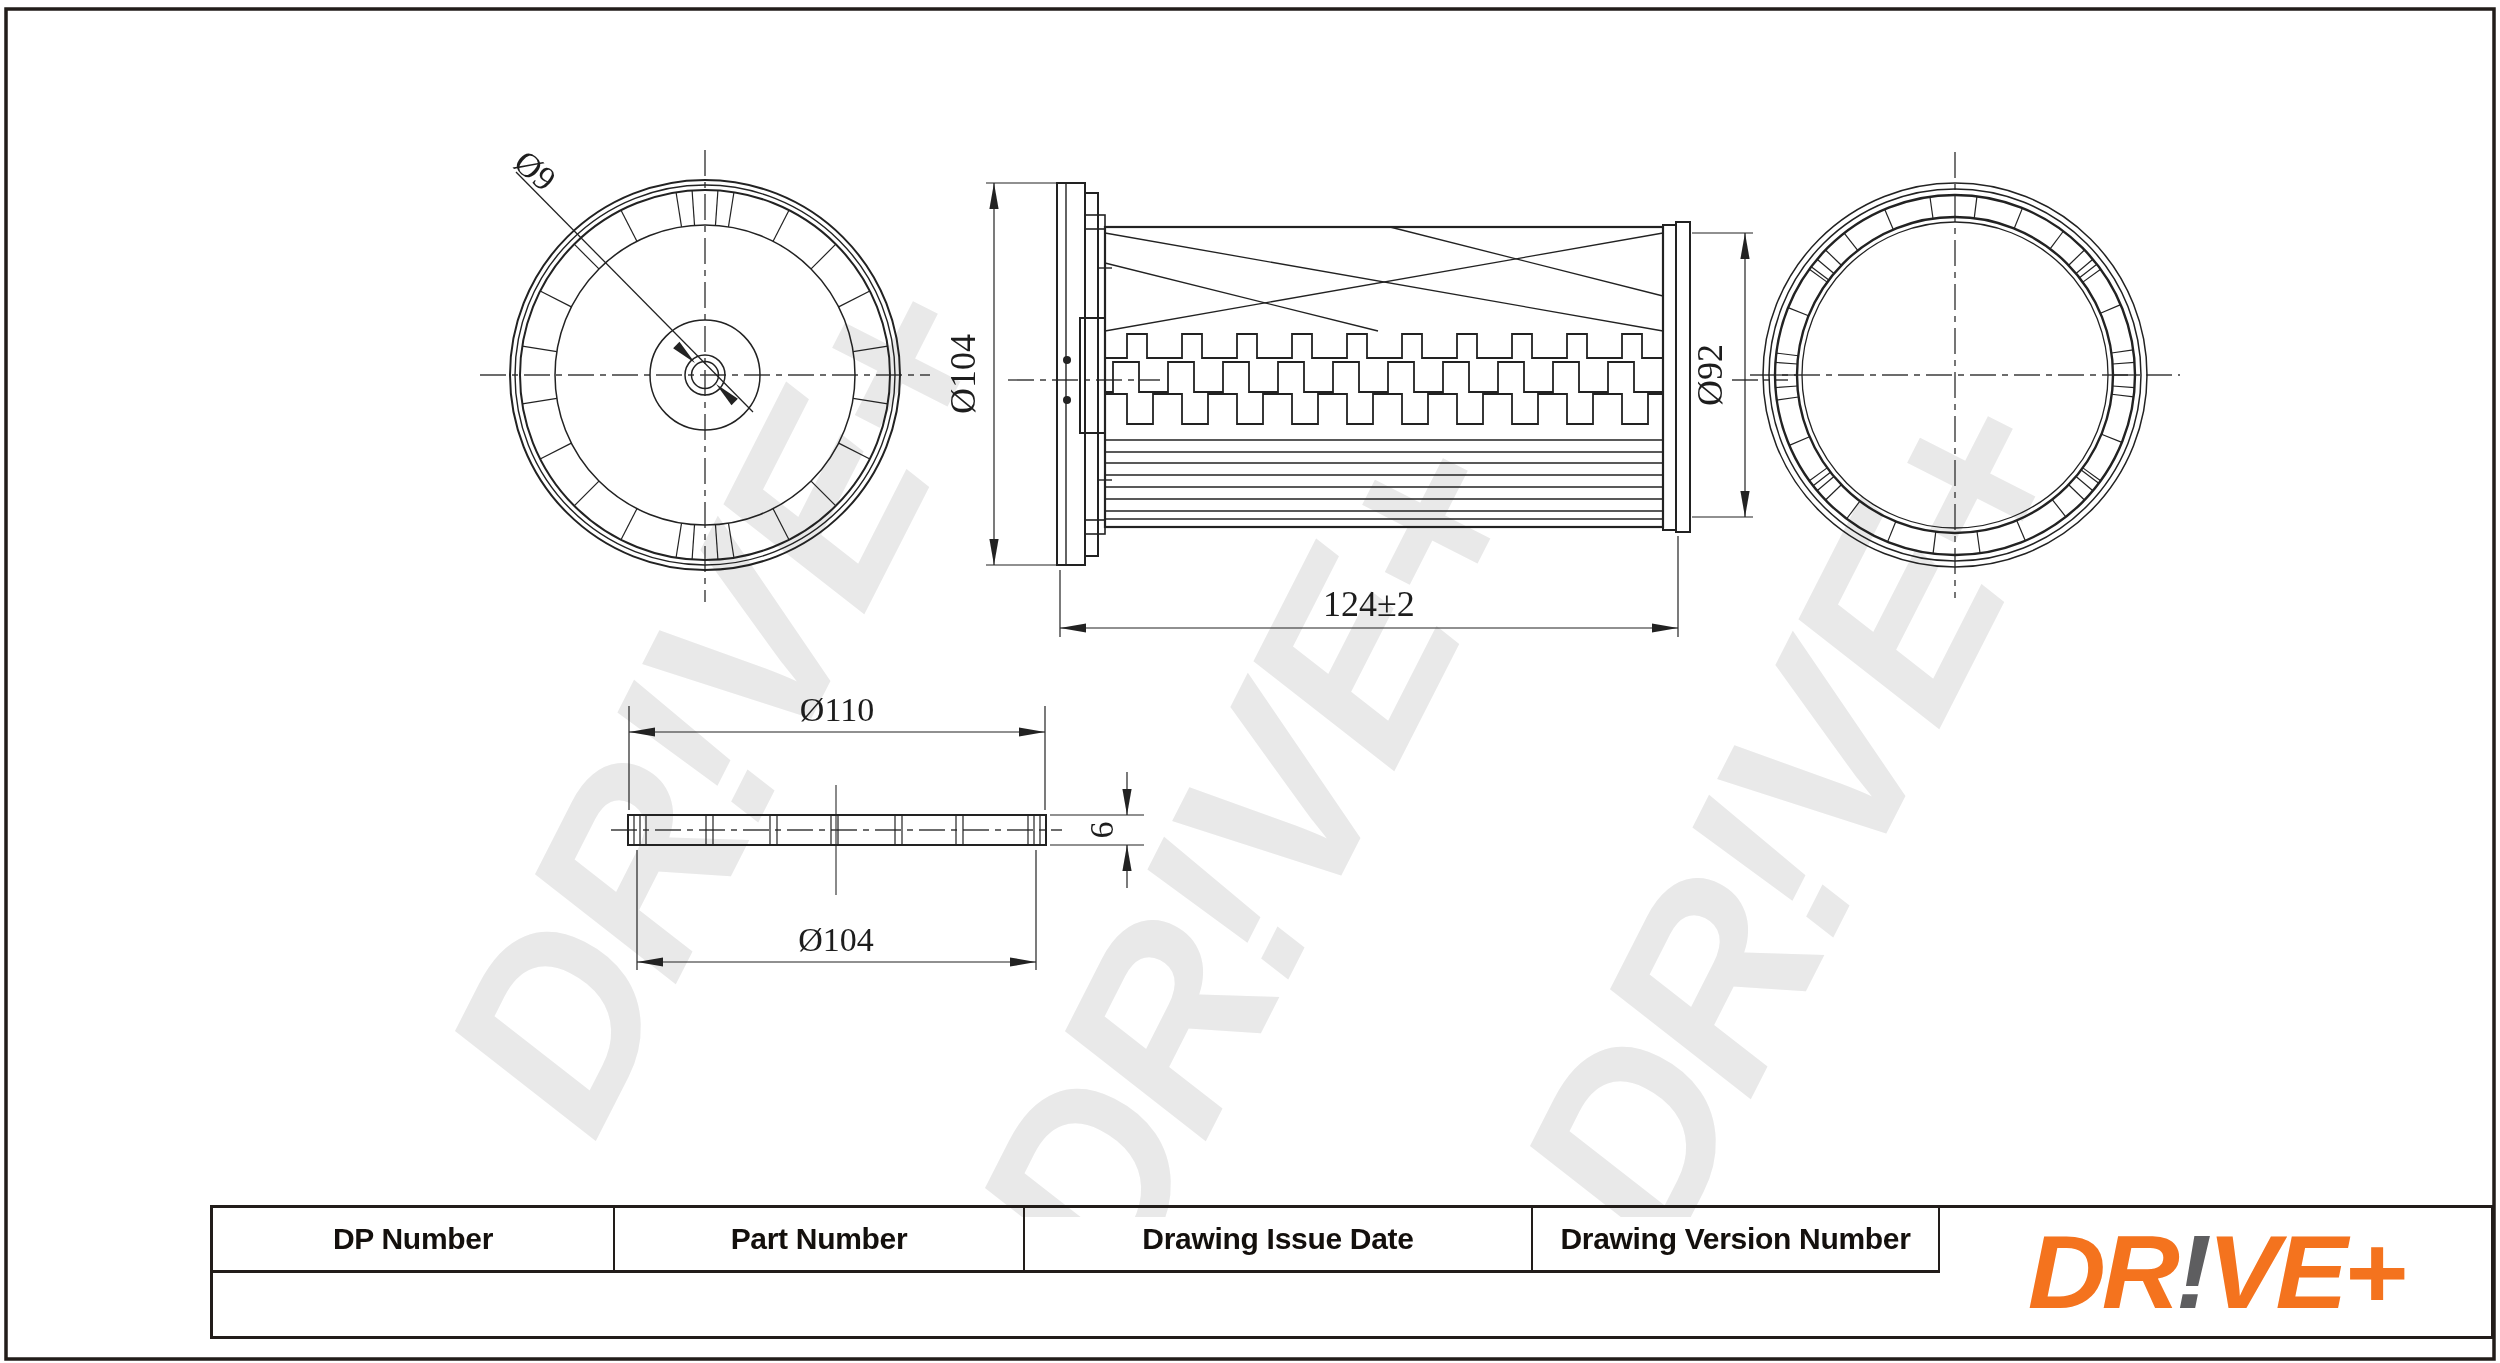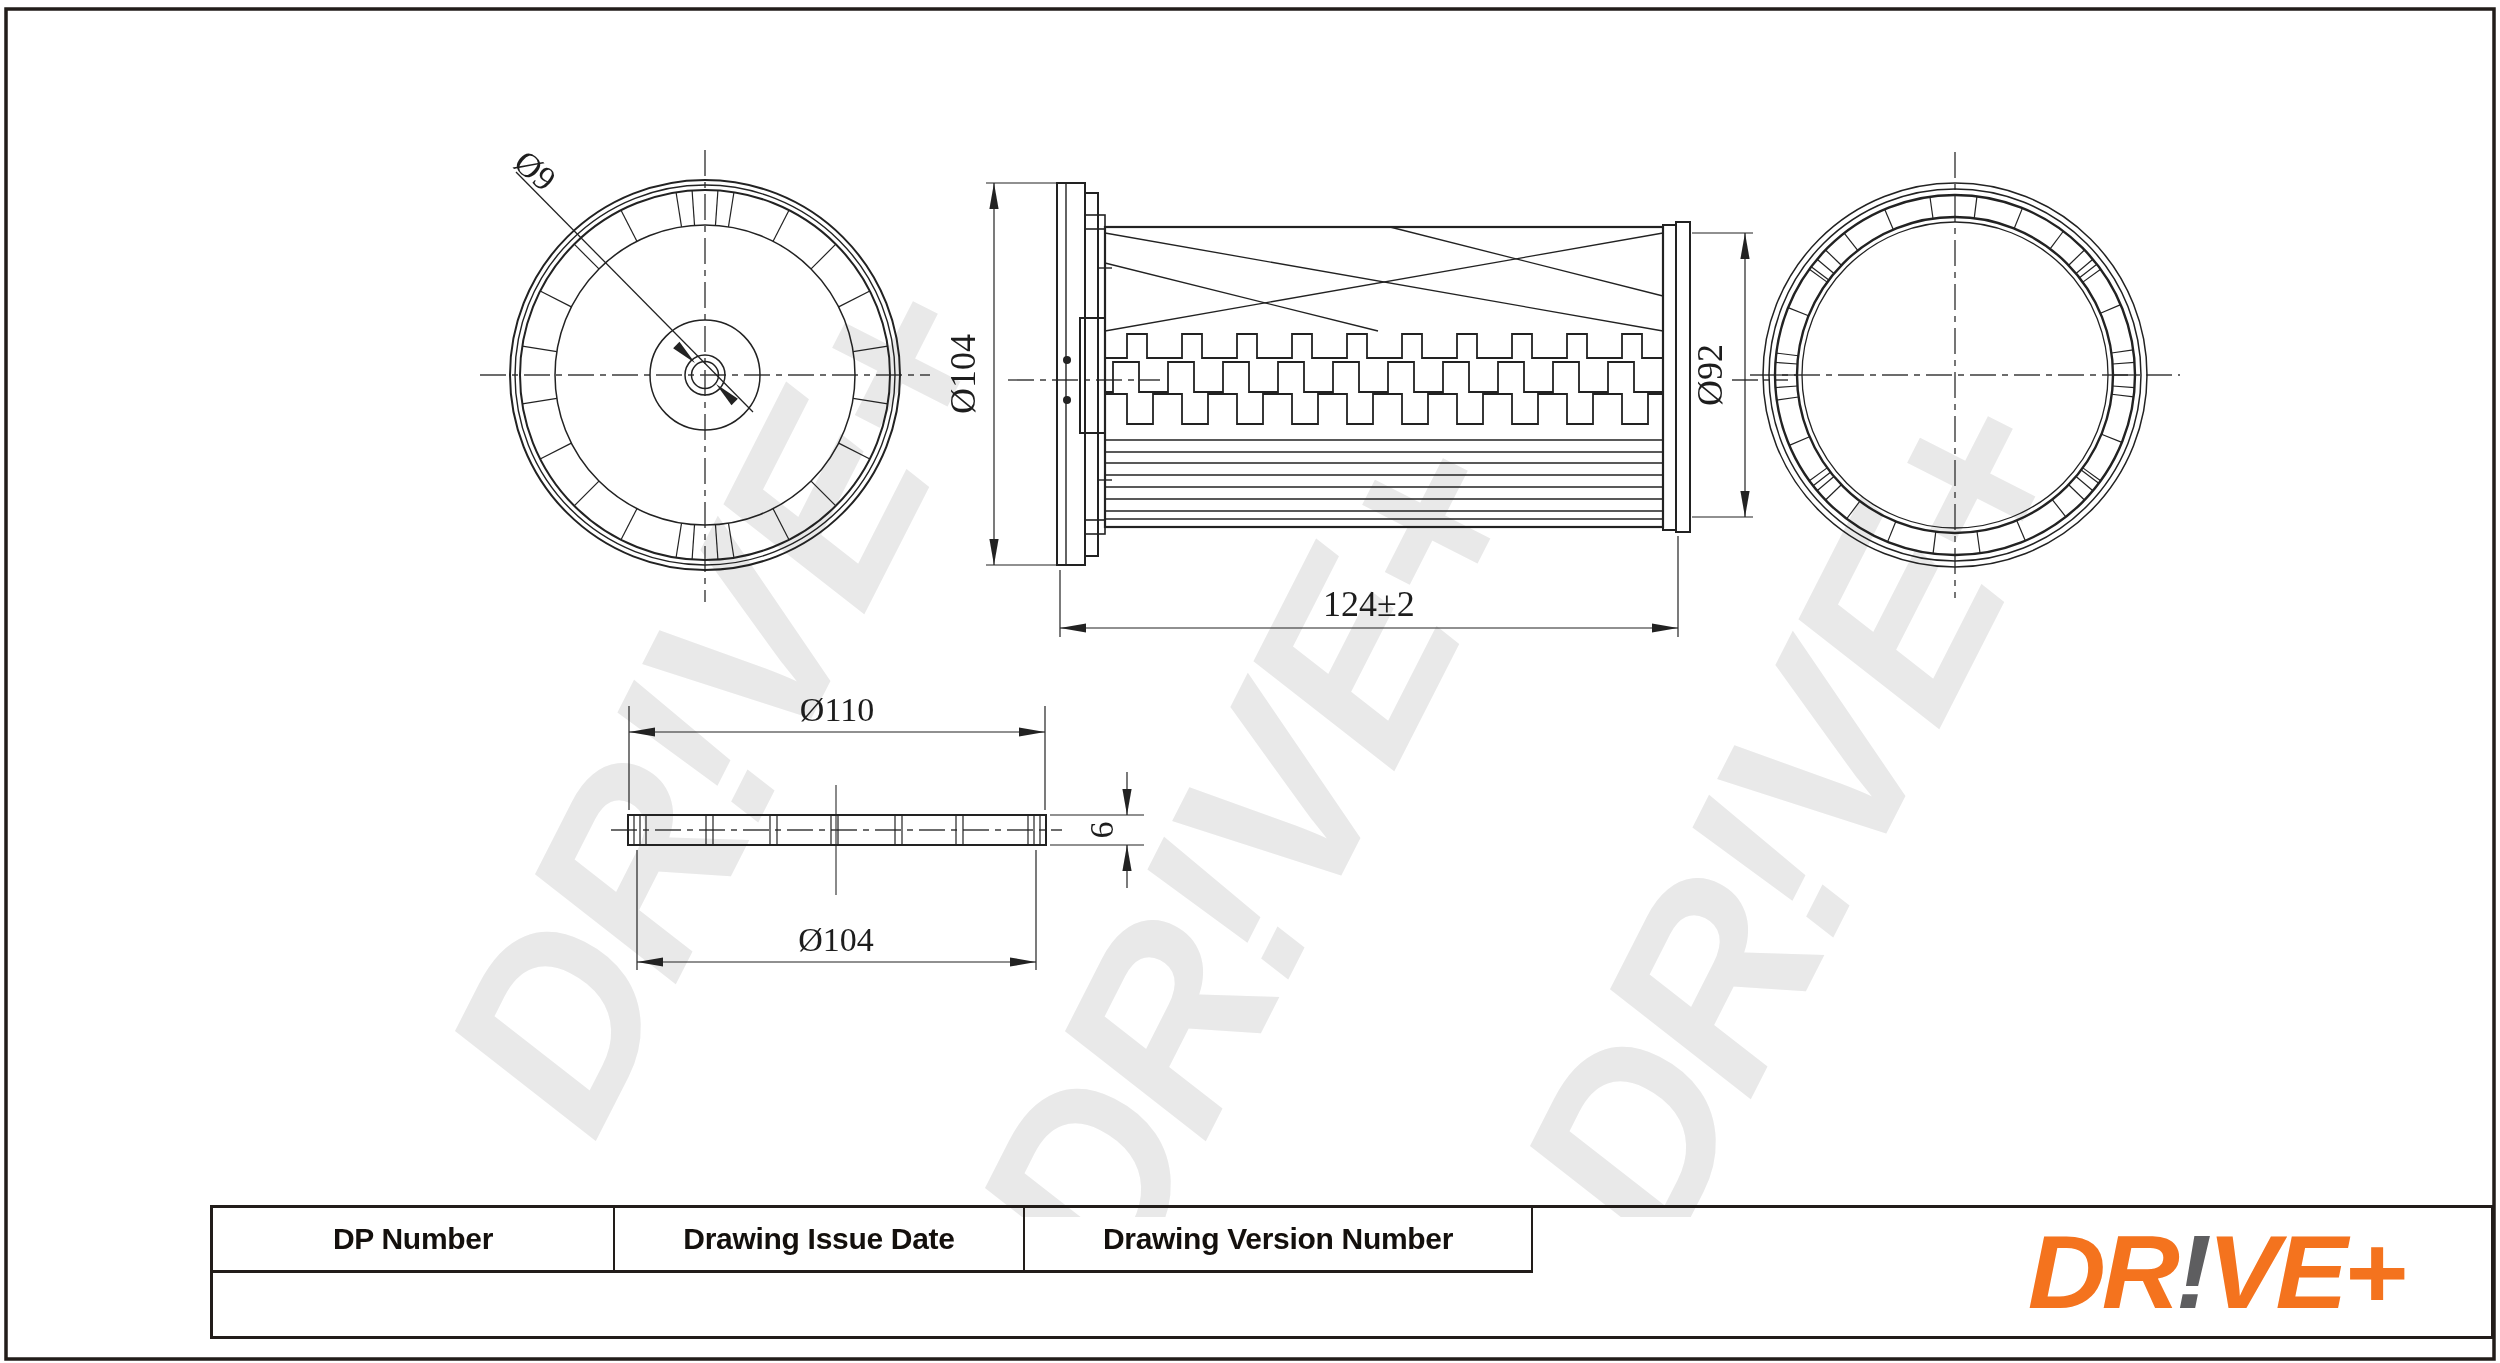--- a/index.html
+++ b/index.html
@@ -232,20 +232,21 @@
       <text class="dim" x="1369" y="616" text-anchor="middle">124±2</text>
       <text class="dim-sm" x="837" y="721" text-anchor="middle">Ø110</text>
       <text class="dim-sm" x="836" y="951" text-anchor="middle">Ø104</text>
       <text class="dim-sm" transform="translate(1113,830) rotate(-90)" text-anchor="middle">6</text>
     </g>
   </svg>
 
   
   <div class="tblock">
     <div class="tb-cell tb-head">DP Number</div>
+    <div class="tb-cell tb-head">Part Number</div>
     <div class="tb-cell tb-head">Drawing Issue Date</div>
     <div class="tb-cell tb-head">Drawing Version Number</div>
 
     <div class="tb-cell logo-cell">
       <div class="logo-txt">
         <span style="color: rgb(244, 115, 30);">DR</span><span style="color: rgb(94, 94, 96);">!</span><span style="color: rgb(244, 115, 30);">VE+</span>
       </div>
     </div>
 
   </div>

